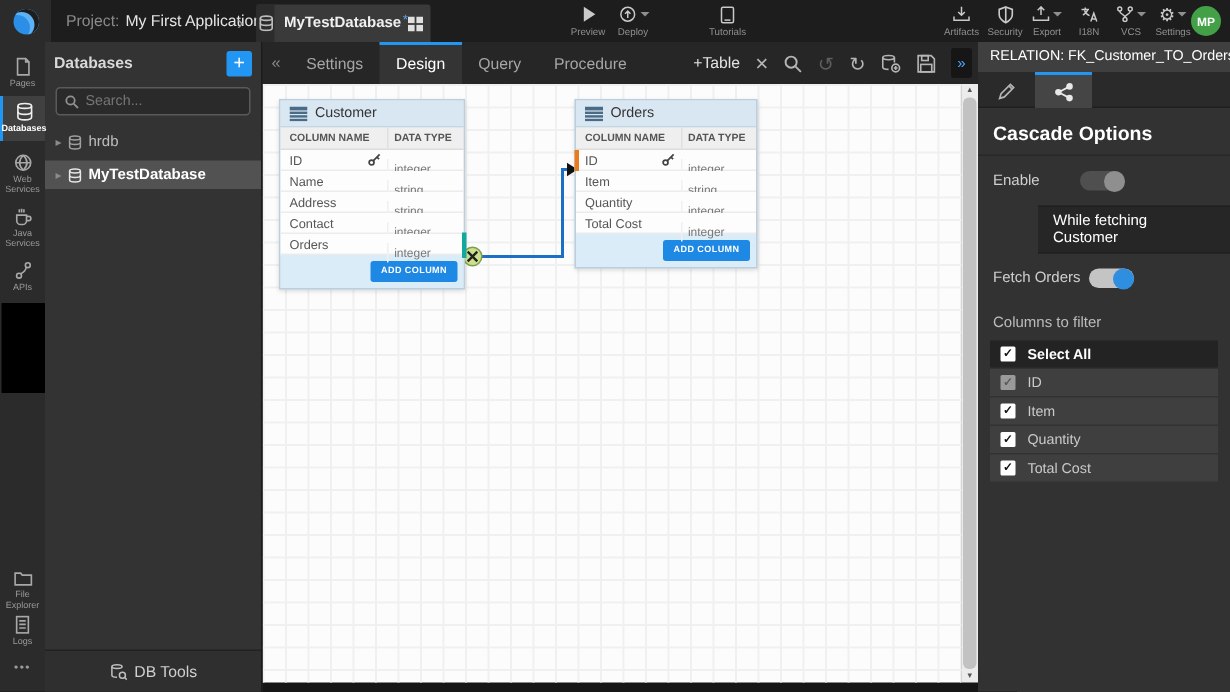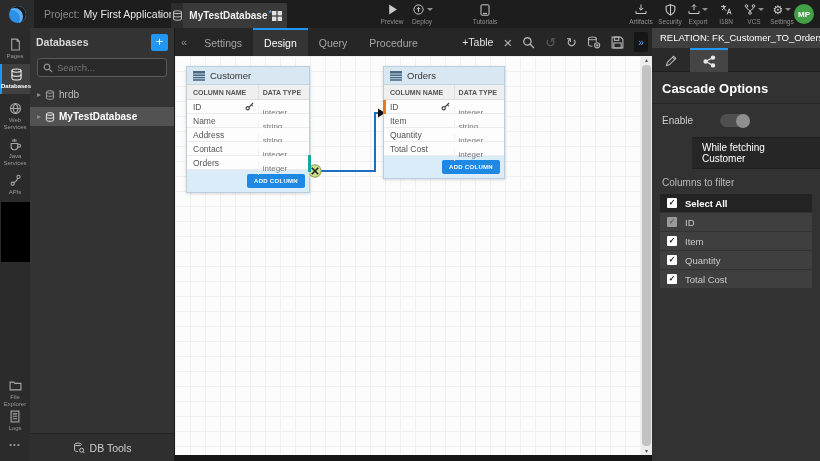--- a/index.html
+++ b/index.html
@@ -578,20 +578,26 @@
 
   <div class="sect-h">Cascade Options</div>
   <div class="toggle-row">
     <span class="lbl">Enable</span>
     <div class="toggle off">
         <div class="knob"></div>
       </div>
   </div>
 
   <div class="bar-h">While fetching Customer</div>
+  <div class="toggle-row">
+    <span class="lbl" style="width:64px">Fetch Orders</span>
+    <div class="toggle on">
+        <div class="knob"></div>
+      </div>
+  </div>
 
   <div id="cols-label">Columns to filter</div>
   <div id="col-list">
     <div class="chk-row head">
       <span class="chk">✓</span>
       <span class="lbl">Select All</span>
     </div>
     <div class="chk-row">
       <span class="chk disabled">✓</span>
       <span class="lbl">ID</span>

